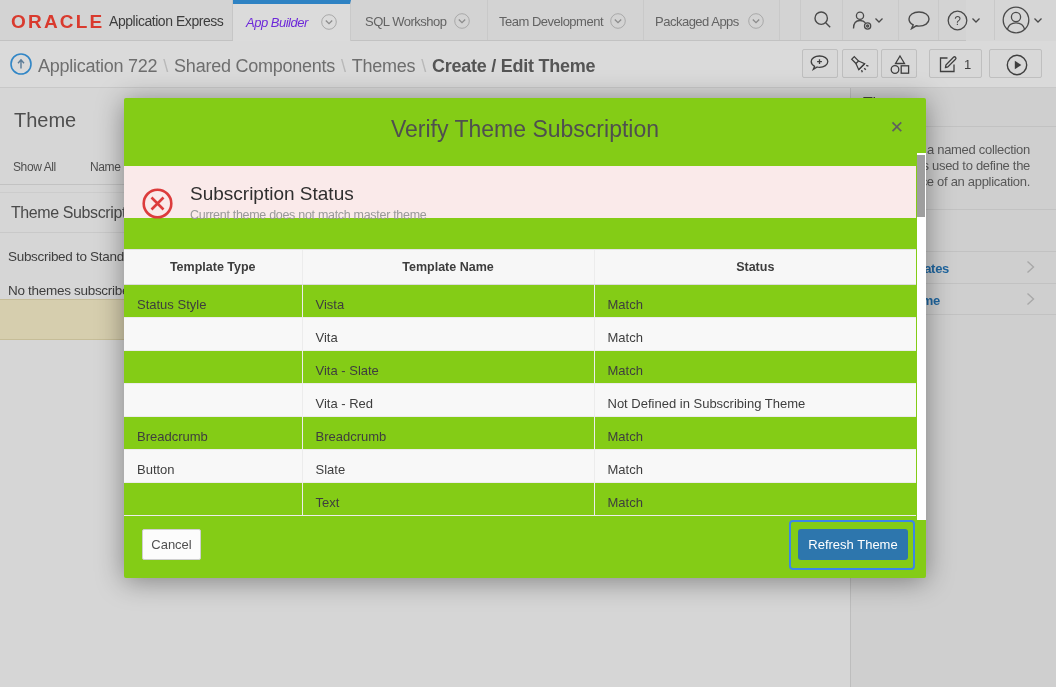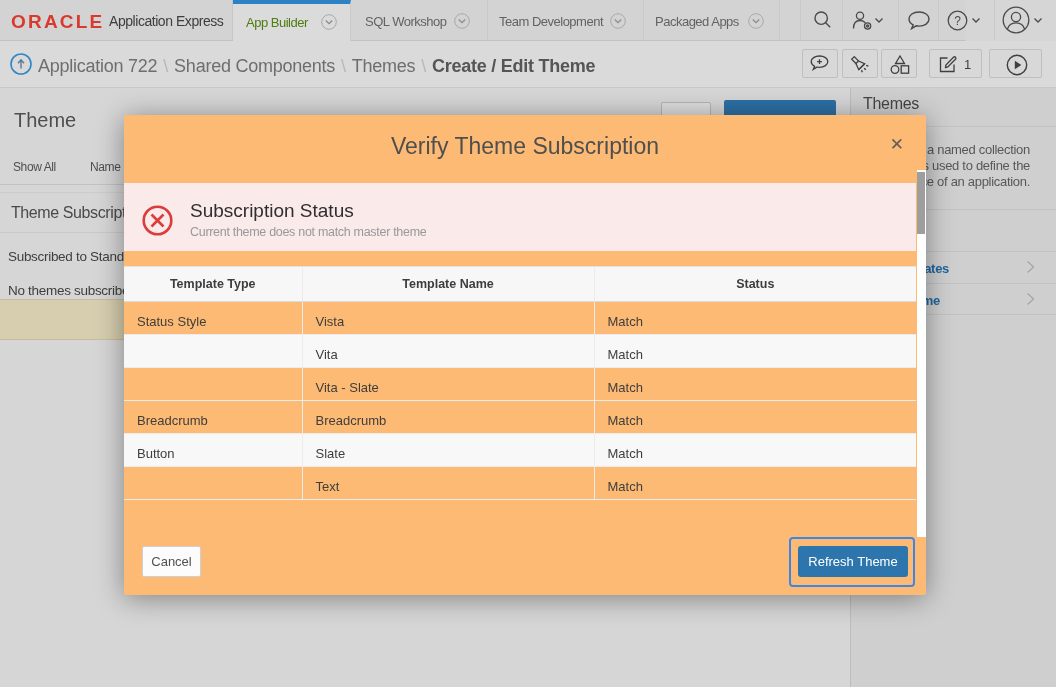--- a/index.html
+++ b/index.html
@@ -7,21 +7,21 @@
 body { font-family:"Liberation Sans", sans-serif; background:#d6d6d6; position:relative; }
 
 
 #topbar { position:absolute; left:0; top:0; width:966px; height:41px; background:#d3d3d3; border-bottom:1px solid #c2c2c2; }
 #logo { position:absolute; left:0; top:0; width:233px; height:40px; border-right:1px solid #c6c6c6; }
 #logo .orcl { position:absolute; left:11px; top:11px; font-size:19px; font-weight:bold; color:#d93a2e; letter-spacing:2.2px; }
 #logo .ae { position:absolute; left:109px; top:13px; font-size:14px; letter-spacing:-0.45px; color:#3d3d3d; }
 .tab { position:absolute; top:0; height:40px; color:#636363; font-size:13px; letter-spacing:-0.5px; border-right:1px solid #c9c9c9; }
 .tab .lbl { position:absolute; top:14px; }
 .tab .cc { position:absolute; top:13px; }
-#tab1 { left:233px; width:118px; background:#dbdbdb; border-top:4px solid #2e82c3; height:41px; color:#4d7c0f; }
+#tab1 { left:233px; width:118px; background:#dbdbdb; border-top:4px solid #2e82c3; height:41px; color:#6d28d9;font-style:italic; }
 #tab1 .lbl { left:13px; top:11px; }
 #tab1 .cc { left:88px; top:10px; }
 #tab2 { left:351px; width:137px; }
 #tab2 .lbl { left:14px; }
 #tab2 .cc { left:103px; }
 #tab3 { left:488px; width:156px; }
 #tab3 .lbl { left:11px; }
 #tab3 .cc { left:122px; }
 #tab4 { left:644px; width:136px; }
 #tab4 .lbl { left:11px; }
@@ -51,25 +51,25 @@
 
 
 #sidebar { position:absolute; left:850px; top:88px; right:0; bottom:0; background:#cfcfcf; border-left:1px solid #bdbdbd; }
 #sbhdr { position:absolute; left:12px; top:7px; font-size:16px; letter-spacing:-0.3px; color:#454545; }
 .sbline { position:absolute; left:0; width:206px; border-top:1px solid #c2c2c2; }
 .sbp { position:absolute; right:26px; white-space:nowrap; font-size:13px; letter-spacing:-0.3px; color:#585858; }
 .sblink { position:absolute; white-space:nowrap; font-size:13px; font-weight:bold; letter-spacing:-0.3px; color:#1f66a0; }
 .sbchev { position:absolute; left:172px; }
 
 
-#modal { position:absolute; left:124px; top:115px; width:802px; height:480px; background:#fdba74; border-radius:2px; box-shadow:0 3px 28px rgba(0,0,0,0.4); }
+#modal { position:absolute; left:124px; top:98px; width:802px; height:480px; background:#84cc16; border-radius:2px; box-shadow:0 3px 28px rgba(0,0,0,0.4); }
 #mtitle { position:absolute; left:0; top:0; width:802px; height:55px; line-height:62px; text-align:center; font-size:23px; color:#4f4f4f; }
 #mclose { position:absolute; right:22px; top:19px; font-size:17px; color:#5f5f5f; }
 #mbody { position:absolute; left:0; top:55px; width:792px; height:367px; overflow:hidden; }
-#alert { position:absolute; left:0; top:13px; width:792px; height:68px; background:#faeaea; }
+#alert { position:absolute; left:0; top:13px; width:792px; height:52px; background:#faeaea; }
 #alert .ttl { position:absolute; left:66px; top:17px; font-size:19px; color:#2f2f2f; }
 #alert .sub { position:absolute; left:66px; top:42px; font-size:12.5px; letter-spacing:-0.3px; color:#999999; }
 #vtable { position:absolute; left:0; top:96px; width:792px; border-collapse:collapse; font-size:13px; color:#3e3e3e; }
 #vtable th { height:35px; background:#f7f7f7; border-top:1px solid #e3e3e3; border-bottom:1px solid #dcdcdc; font-size:12.5px; font-weight:bold; color:#3d3d3d; text-align:center; border-left:1px solid #ececec; }
 #vtable td { height:33px; border-bottom:1px solid #ececec; border-left:1px solid #ececec; padding-left:13px; vertical-align:top; padding-top:13px; line-height:13px; }
 #vtable th:first-child, #vtable td:first-child { border-left:none; }
 #vtable tr.alt td { background:#f8f8f8; }
 #scrollbar { position:absolute; left:793px; top:55px; width:9px; height:367px; background:#ffffff; }
 #sthumb { position:absolute; left:0; top:2px; width:8px; height:62px; background:#9e9e9e; }
 #mfooter { position:absolute; left:0; top:422px; width:802px; height:58px; }
@@ -270,20 +270,25 @@
       <tr class="alt">
             <td></td>
             <td>Vita</td>
             <td>Match</td>
           </tr>
       <tr>
             <td></td>
             <td>Vita - Slate</td>
             <td>Match</td>
           </tr>
+      <tr class="alt">
+            <td></td>
+            <td>Vita - Red</td>
+            <td>Not Defined in Subscribing Theme</td>
+          </tr>
       <tr>
             <td>Breadcrumb</td>
             <td>Breadcrumb</td>
             <td>Match</td>
           </tr>
       <tr class="alt">
             <td>Button</td>
             <td>Slate</td>
             <td>Match</td>
           </tr>

